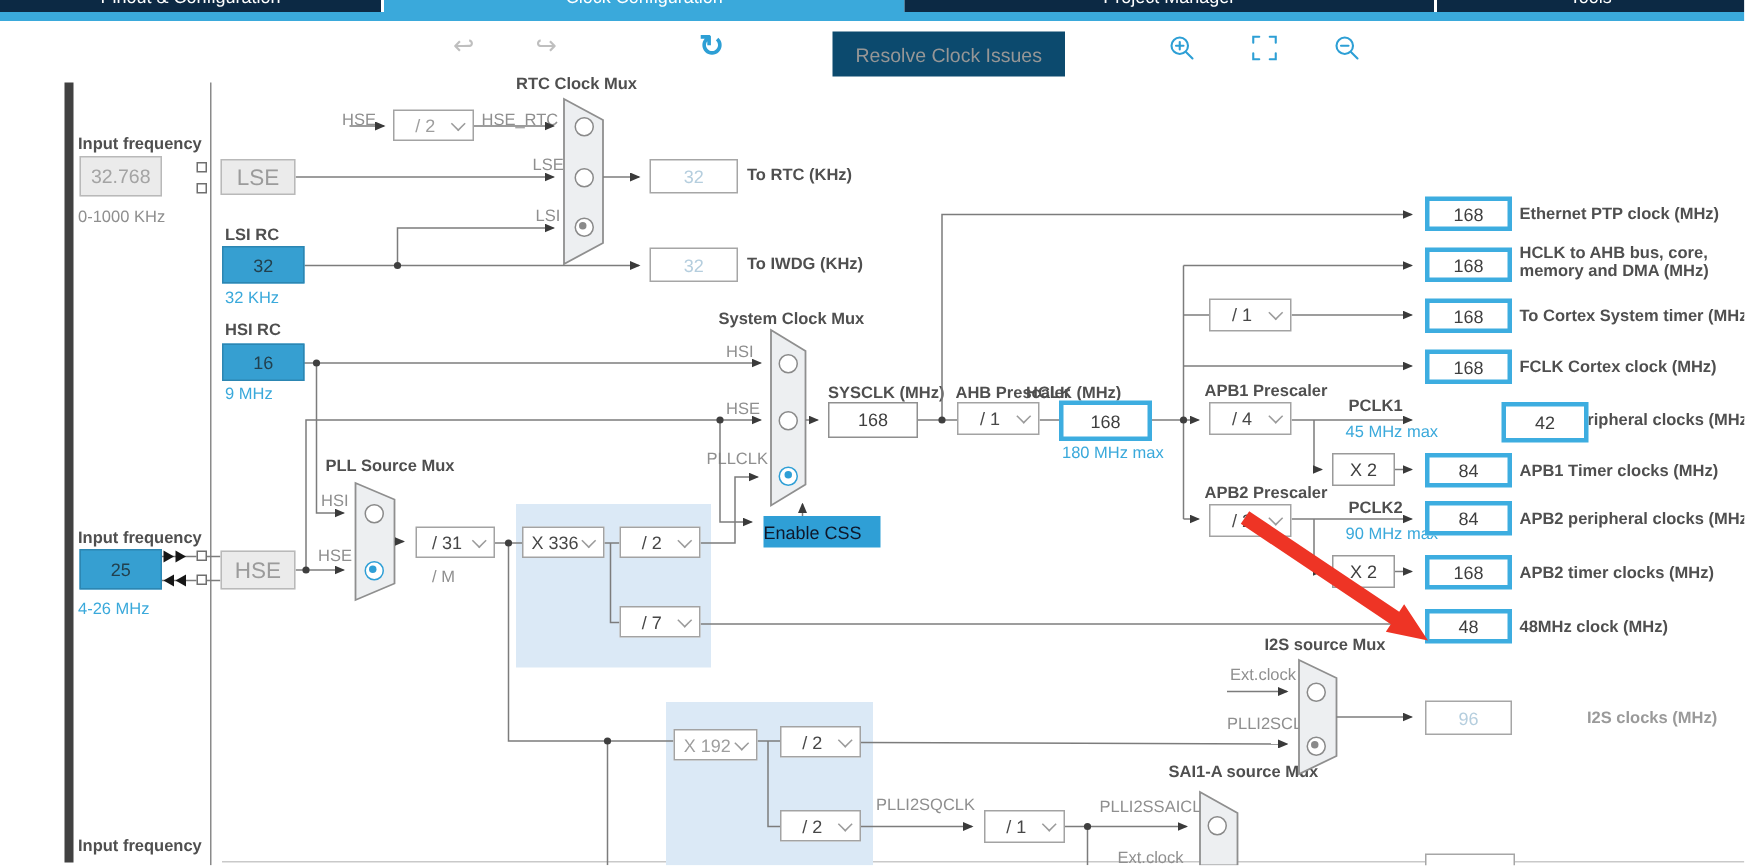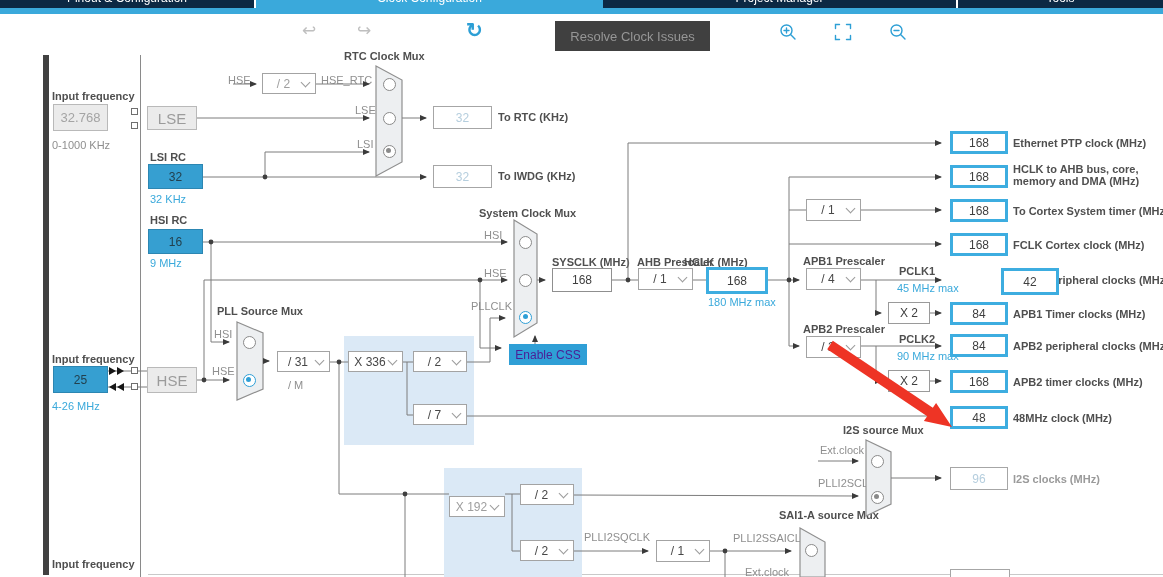--- a/index.html
+++ b/index.html
@@ -6,21 +6,21 @@
   .page{position:relative;width:1163px;height:577px;overflow:hidden;background:#fff;
         font-family:"Liberation Sans",sans-serif;}
   
   .tabbar{position:absolute;left:0;top:0;width:1163px;height:8px;display:flex;}
   .tab{position:relative;height:8px;background:#0c2944;overflow:hidden;border-right:2px solid #fff;box-sizing:border-box;}
   .tab.active{background:#3aa9db;border-right:none;}
   .tab span{position:absolute;left:0;right:0;top:-9px;text-align:center;font:12px "Liberation Sans",sans-serif;color:#fff;white-space:nowrap;}
   .substrip{position:absolute;left:0;top:8px;width:1163px;height:6px;background:#3aa9db;}
   
   .tool{position:absolute;font-family:"Liberation Sans",sans-serif;}
-  .btn-resolve{position:absolute;left:555px;top:21px;width:155px;height:30px;background:#404040;
+  .btn-resolve{position:absolute;left:555px;top:21px;width:155px;height:30px;background:#0c4a6e;
     color:#969696;font:13px "Liberation Sans",sans-serif;display:flex;align-items:center;justify-content:center;}
   
   .lbl{position:absolute;font:bold 11px "Liberation Sans",sans-serif;color:#4f4f4f;white-space:nowrap;}
   .lblg{position:absolute;font:11px "Liberation Sans",sans-serif;color:#8f8f8f;white-space:nowrap;}
   .lblb{position:absolute;font:11px "Liberation Sans",sans-serif;color:#3aa9db;white-space:nowrap;}
   
   .vbox{position:absolute;background:#fff;border:1px solid #a6a6a6;box-sizing:border-box;
         display:flex;align-items:center;justify-content:center;
         font:12px "Liberation Sans",sans-serif;color:#3f3f3f;z-index:3;}
   .vbox.blue{background:#369fd1;border-color:#2c86b2;color:#22404e;}
@@ -45,22 +45,22 @@
   .radio.selg::after{content:"";position:absolute;left:2.5px;top:2.5px;width:5px;height:5px;border-radius:50%;background:#8a8a8a;}
   
   .pin{position:absolute;width:7px;height:7px;background:#fff;border:1px solid #6f6f6f;box-sizing:border-box;z-index:4;}
   .tri-r{position:absolute;width:0;height:0;border-left:7px solid #161616;border-top:4px solid transparent;border-bottom:4px solid transparent;z-index:4;}
   .tri-l{position:absolute;width:0;height:0;border-right:7px solid #161616;border-top:4px solid transparent;border-bottom:4px solid transparent;z-index:4;}
   .vrule{position:absolute;background:#8a8a8a;width:1px;z-index:0;}
   .hrule{position:absolute;background:#c9c9c9;height:1px;z-index:0;}
   .darkbar{position:absolute;background:#414141;z-index:0;}
   .wires{position:absolute;left:0;top:0;z-index:2;}
   .redarrow{position:absolute;left:0;top:0;z-index:6;pointer-events:none;}
-  .cssbtn{position:absolute;left:509px;top:344px;width:78px;height:21px;background:#2f9fd6;color:#4c1d95;
-          font:12px "Liberation Sans",sans-serif;display:flex;align-items:center;justify-content:center;z-index:3;}
+  .cssbtn{position:absolute;left:509px;top:344px;width:78px;height:21px;background:#2f9fd6;color:#0f172a;
+          font:12px "Liberation Sans",sans-serif;display:flex;align-items:center;justify-content:flex-start;z-index:3;}
   .icon-txt{position:absolute;z-index:3;}
 </style>
 </head>
 <body>
 
 <div class="page">
 
   <div class="tabbar">
     <div class="tab" style="width:256px">
         <span>Pinout &amp; Configuration</span>
@@ -364,23 +364,23 @@
   <div class="lbl" style="left:1013px;top:412px">48MHz clock (MHz)</div>
 
   <div class="lbl" style="left:843px;top:424px">I2S source Mux</div>
   <div class="lblg" style="left:820px;top:444px">Ext.clock</div>
   <div class="lblg" style="left:818px;top:477px">PLLI2SCLK</div>
   <div class="radio" style="left:870.5px;top:454.5px"></div>
   <div class="radio selg" style="left:870.5px;top:490.5px"></div>
   <div class="vbox ltxt" style="left:950px;top:467px;width:58px;height:23px">
       <span>96</span>
     </div>
-  <div class="lbl" style="left:1013px;top:473px;color:#9a9a9a">I2S clocks (MHz)</div>
-
-  <div class="drop dis" style="left:449px;top:496px;width:56px">
+  <div class="lbl" style="left:1058px;top:473px;color:#9a9a9a">I2S clocks (MHz)</div>
+
+  <div class="drop dis" style="left:449px;top:486px;width:56px">
       <span class="val">X 192</span>
       <span class="chev"></span>
     </div>
   <div class="lblg" style="left:459px;top:502px">* N</div>
   <div class="drop" style="left:520px;top:484px;width:54px">
       <span class="val">/ 2</span>
       <span class="chev"></span>
     </div>
   <div class="lblg" style="left:513px;top:502px">/ R</div>
   <div class="drop" style="left:520px;top:540px;width:54px">

